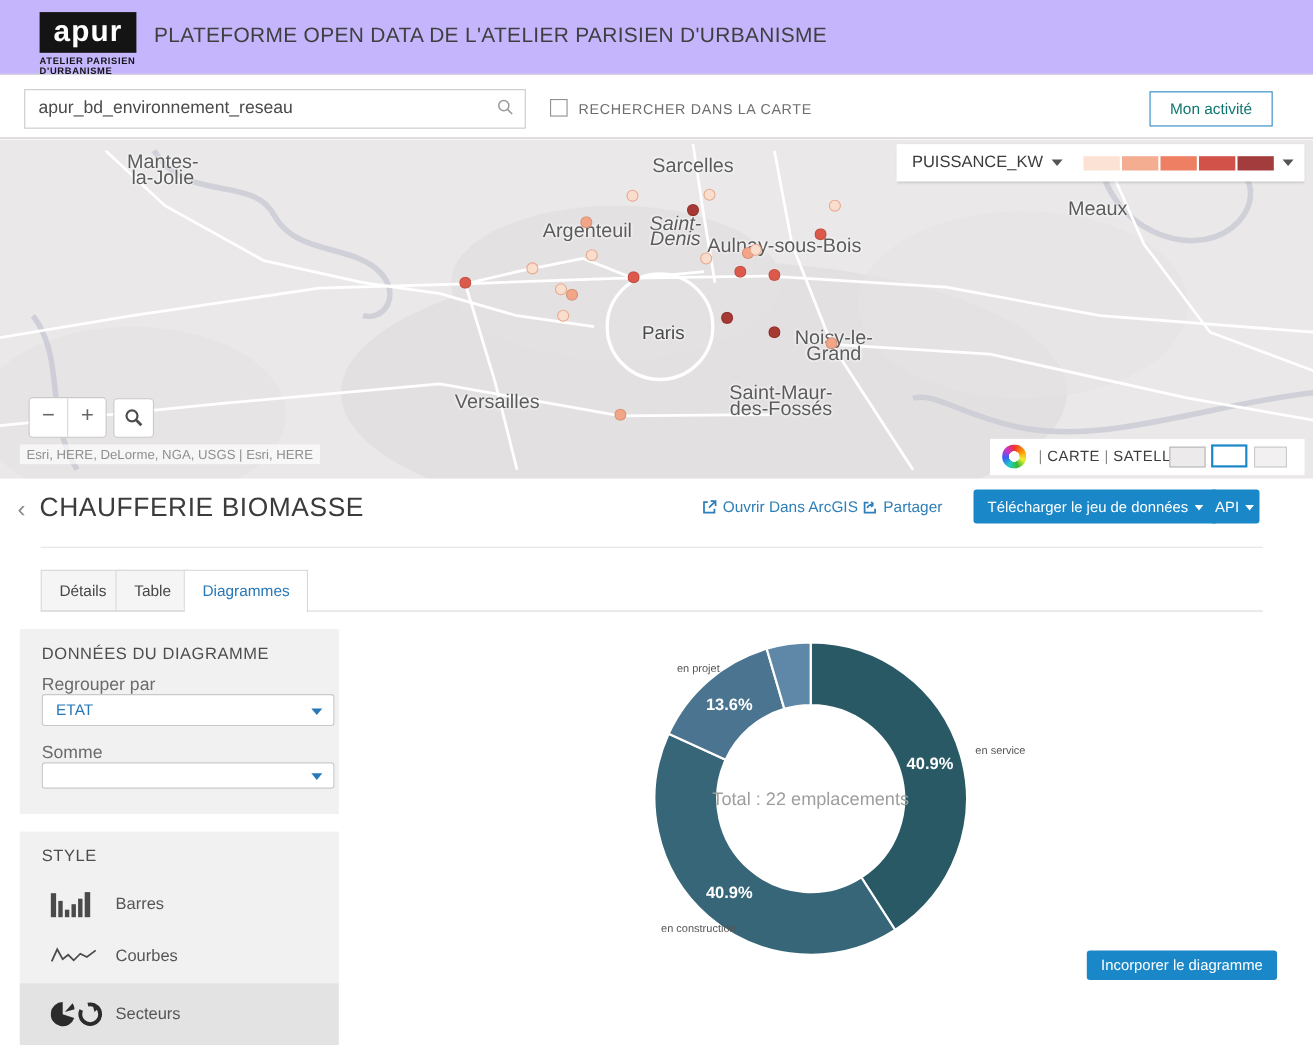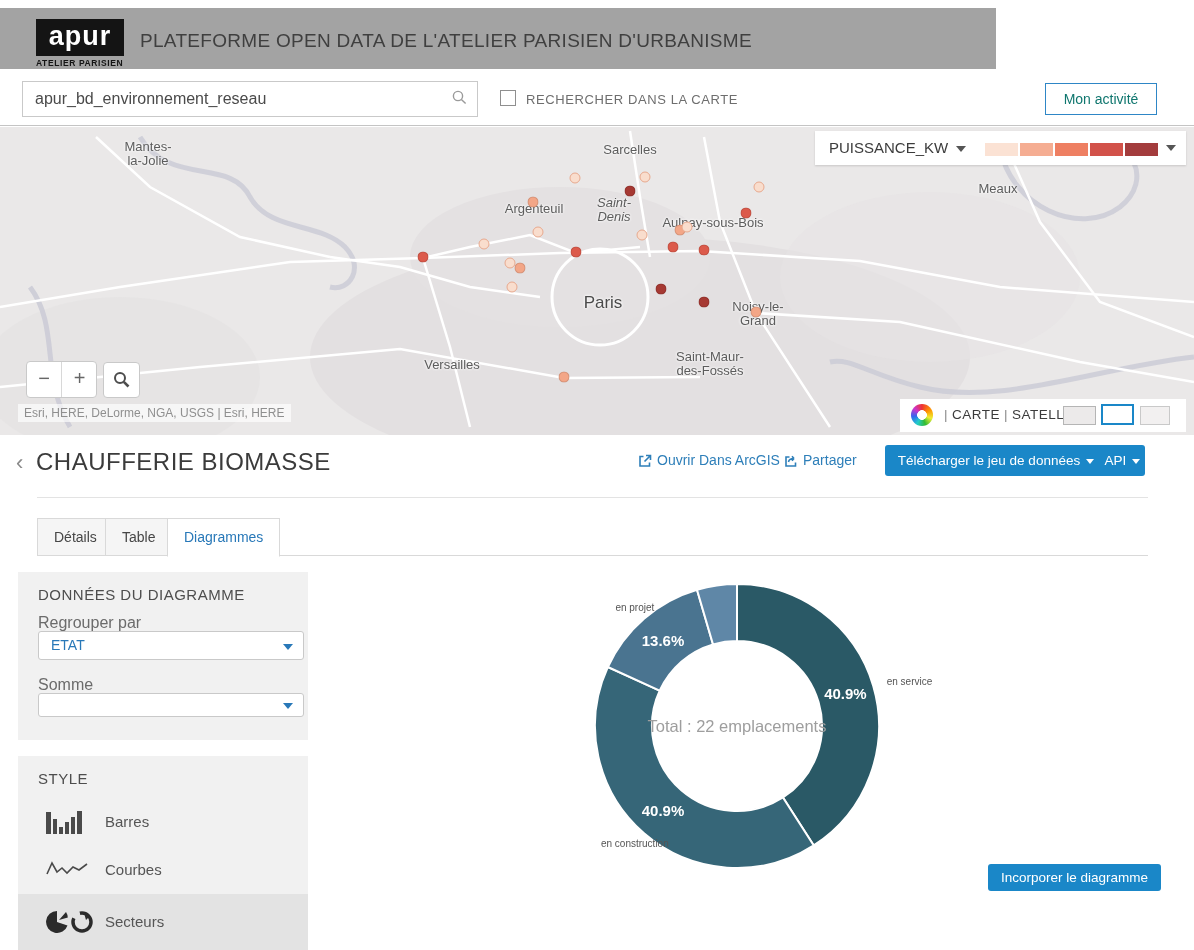--- a/index.html
+++ b/index.html
@@ -1,38 +1,38 @@
 <!DOCTYPE html>
 <html><head>
 <meta charset="utf-8">
 <style>
   * { margin:0; padding:0; box-sizing:border-box; }
   html,body { background:#fff; }
   body { font-family:"Liberation Sans", sans-serif; }
   #app { position:relative; width:1194px; height:950px; overflow:hidden; background:#fff; }
 
   
-  #header { position:absolute; left:0; top:8px; width:996px; height:68px; background:#a3a3a3; border-bottom:1px solid #d8d8d8; }
+  #header { position:absolute; left:0; top:0; width:1194px; height:68px; background:#c4b5fd; border-bottom:1px solid #d8d8d8; }
   #logo-box { position:absolute; left:36px; top:11px; width:88px; height:37px; background:#141414; color:#fff; text-align:center; font-weight:bold; font-size:27px; line-height:34px; letter-spacing:1px; }
   .logo-sub { position:absolute; left:36px; width:88px; color:#141414; font-size:8.5px; font-weight:bold; letter-spacing:0.6px; }
   #logo-sub1 { top:50px; } #logo-sub2 { top:59px; }
   #site-title { position:absolute; left:140px; top:22px; font-size:19px; color:#3f3f3f; letter-spacing:0.3px; }
 
   
   #search-row { position:absolute; left:0; top:69px; width:1194px; height:57px; background:#fff; border-bottom:1px solid #c4c4c4; }
   #search-input { position:absolute; left:22px; top:12px; width:456px; height:36px; border:1px solid #c9c9c9; background:#fff; font-family:"Liberation Sans",sans-serif; font-size:16px; color:#4a4a4a; padding:0 36px 0 12px; outline:none; }
   #search-mag { position:absolute; left:452px; top:21px; }
   #map-check { position:absolute; left:500px; top:21px; width:16px; height:16px; border:1px solid #8f8f8f; background:#fff; }
   #map-check-label { position:absolute; left:526px; top:23px; font-size:13px; color:#6e6e6e; letter-spacing:0.6px; }
   #activity-btn { position:absolute; left:1045px; top:14px; width:112px; height:32px; border:1px solid #2e86c6; border-radius:0; background:#fff; color:#0f766e; font-size:14px; text-align:center; line-height:30px; cursor:pointer; }
 
   
   #map { position:absolute; left:0; top:127px; width:1194px; height:308px; background:#eae8e8; overflow:hidden; }
   #map svg.basemap { position:absolute; left:0; top:0; }
-  .map-label { position:absolute; transform:translateX(-50%); text-align:center; font-size:13px; color:#5c5c5c; line-height:14px; text-shadow:0 0 3px #fff, 0 0 3px #fff; white-space:nowrap; }
+  .map-label { position:absolute; transform:translateX(-50%); text-align:center; font-size:18px; color:#5c5c5c; line-height:14px; text-shadow:0 0 3px #fff, 0 0 3px #fff; white-space:nowrap; }
   .map-label.big { font-size:17px; color:#4a4a4a; line-height:18px; }
   .map-dot { position:absolute; width:11px; height:11px; border-radius:50%; transform:translate(-50%,-50%); }
   #legend-box { position:absolute; left:815px; top:4px; width:371px; height:34px; background:#fff; box-shadow:0 1px 2px rgba(0,0,0,0.15); }
   #legend-field { position:absolute; left:14px; top:8px; font-size:15px; color:#3c3c3c; }
   .caret-dark { display:inline-block; width:0; height:0; border-left:5px solid transparent; border-right:5px solid transparent; border-top:6px solid #555; vertical-align:middle; margin-left:8px; }
   #legend-ramp { position:absolute; left:170px; top:11px; }
   .ramp-swatch { display:inline-block; width:33px; height:13px; margin-right:2px; }
   #legend-caret2 { position:absolute; left:351px; top:14px; }
   #zoom-ctl { position:absolute; left:26px; top:234px; width:71px; height:37px; background:#fff; border:1px solid #c9c9c9; border-radius:4px; }
   #zoom-out,#zoom-in { position:absolute; top:0; width:35px; height:35px; text-align:center; line-height:33px; font-size:20px; color:#666; cursor:pointer; }

